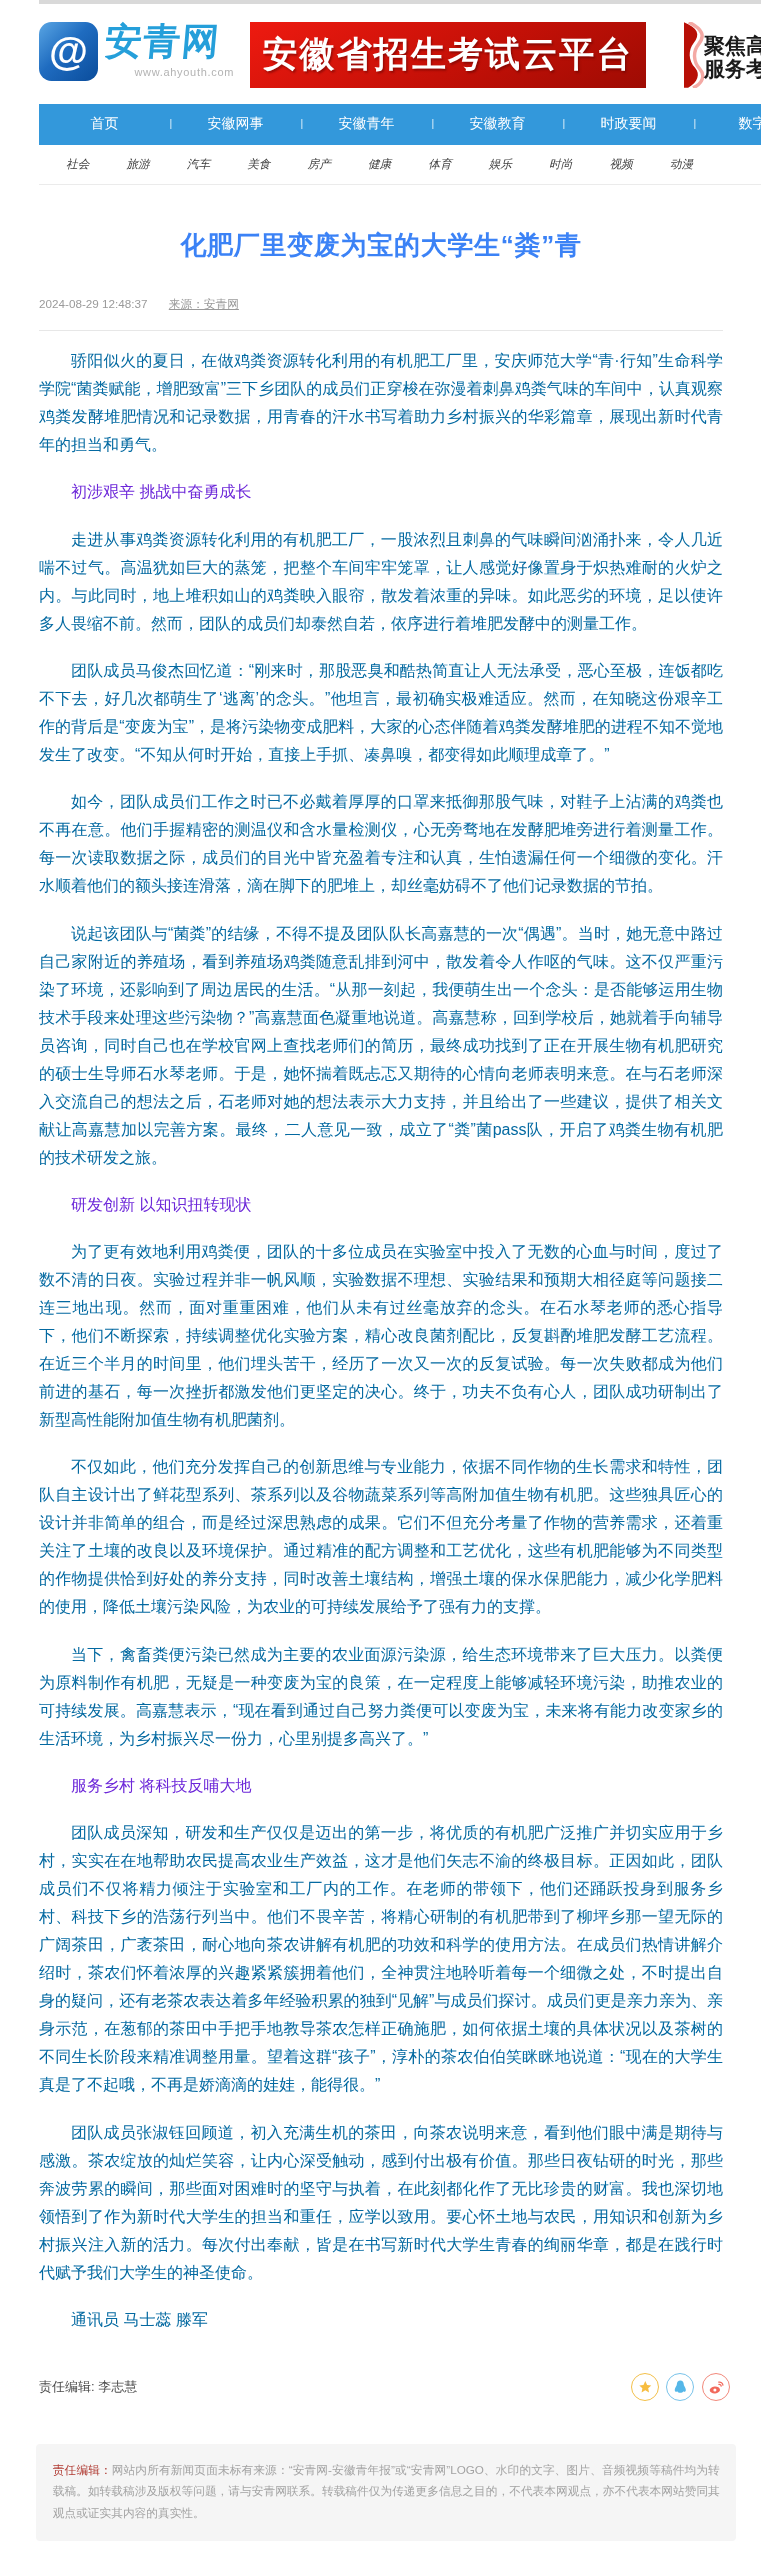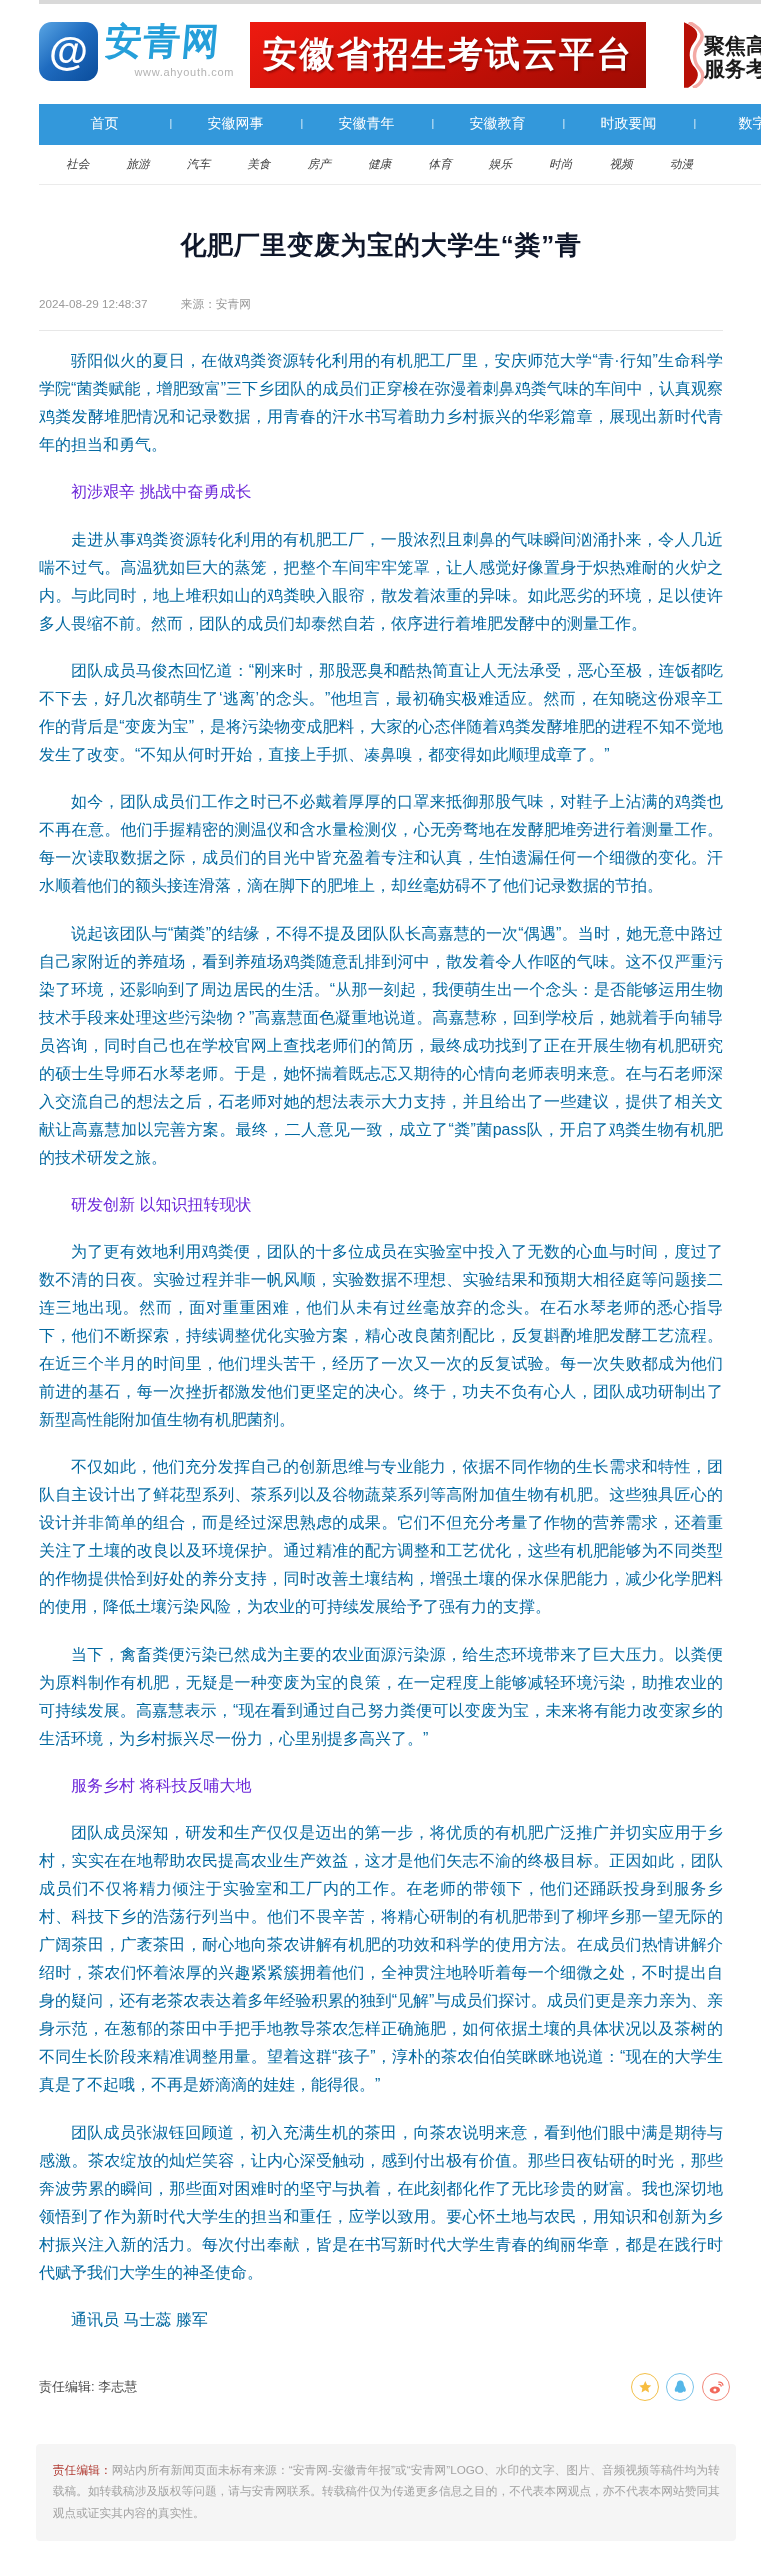--- a/index.html
+++ b/index.html
@@ -44,23 +44,23 @@
     border-bottom:0.7px solid #ebebeb; padding-left:27px; gap:37px; }
   .subnav-item { font-size:11.7px; color:#3f3f3f; cursor:pointer; white-space:nowrap;font-style:italic; }
 
   
   .breadcrumb { margin-top:25px; font-size:11.7px; color:#8d8d8d; }
   .breadcrumb .bc-link { cursor:pointer; }
 
   
   .content { width:684px; }
   .article-title { margin:44px 0 0; text-align:center; font-size:26px; font-weight:bold;
-    color:#0f172a; letter-spacing:0.7px; line-height:32px; }
+    color:#3b82f6; letter-spacing:0.7px; line-height:32px; }
   .meta { margin-top:36px; font-size:11.7px; color:#9a9a9a; }
-  .meta .meta-src { margin-left:30px; }
+  .meta .meta-src { margin-left:18px;text-decoration:underline; }
   .divider { margin-top:18px; border-top:0.7px solid #e7e7e7; height:0; }
   .article { margin-top:16.6px; }
   .body-p { font-size:16px; color:#0369a1; line-height:28px; text-indent:2em;
     text-align:justify; margin:0 0 19.3px; }
   .section-h { font-size:16px; color:#6d28d9; font-weight:normal; text-indent:2em;
     line-height:28px; margin:18px 0 19.3px; }
 
   
   .editor-row { width:691px; display:flex; justify-content:space-between;
     align-items:center; margin-top:39px; }

